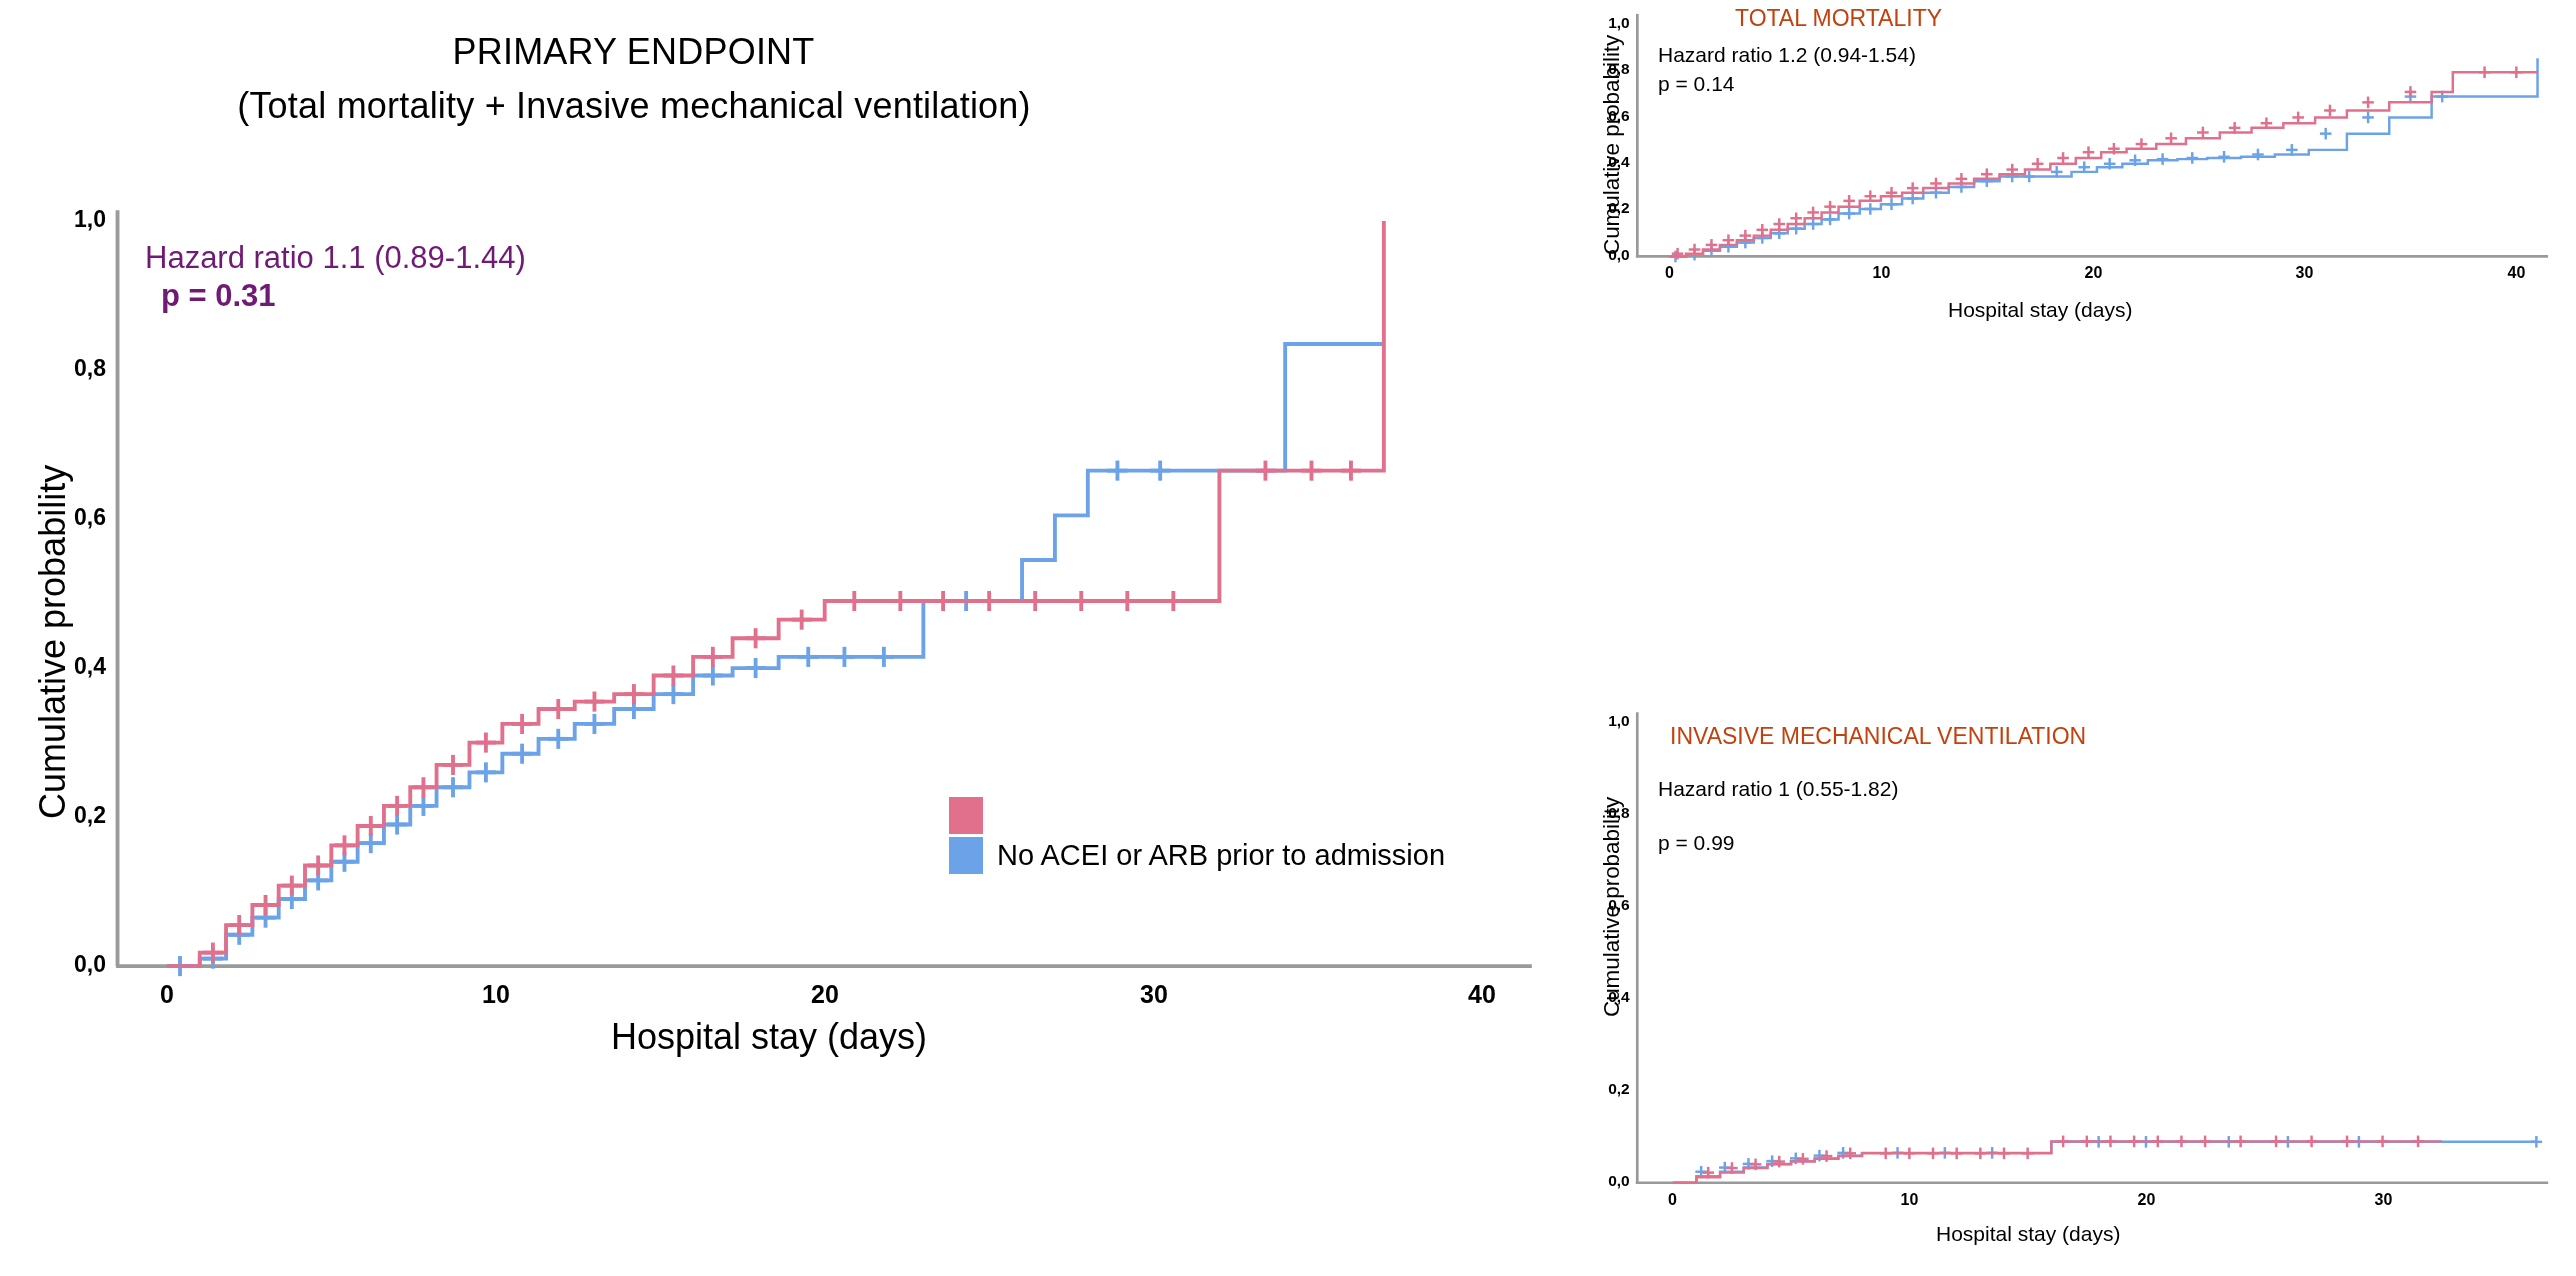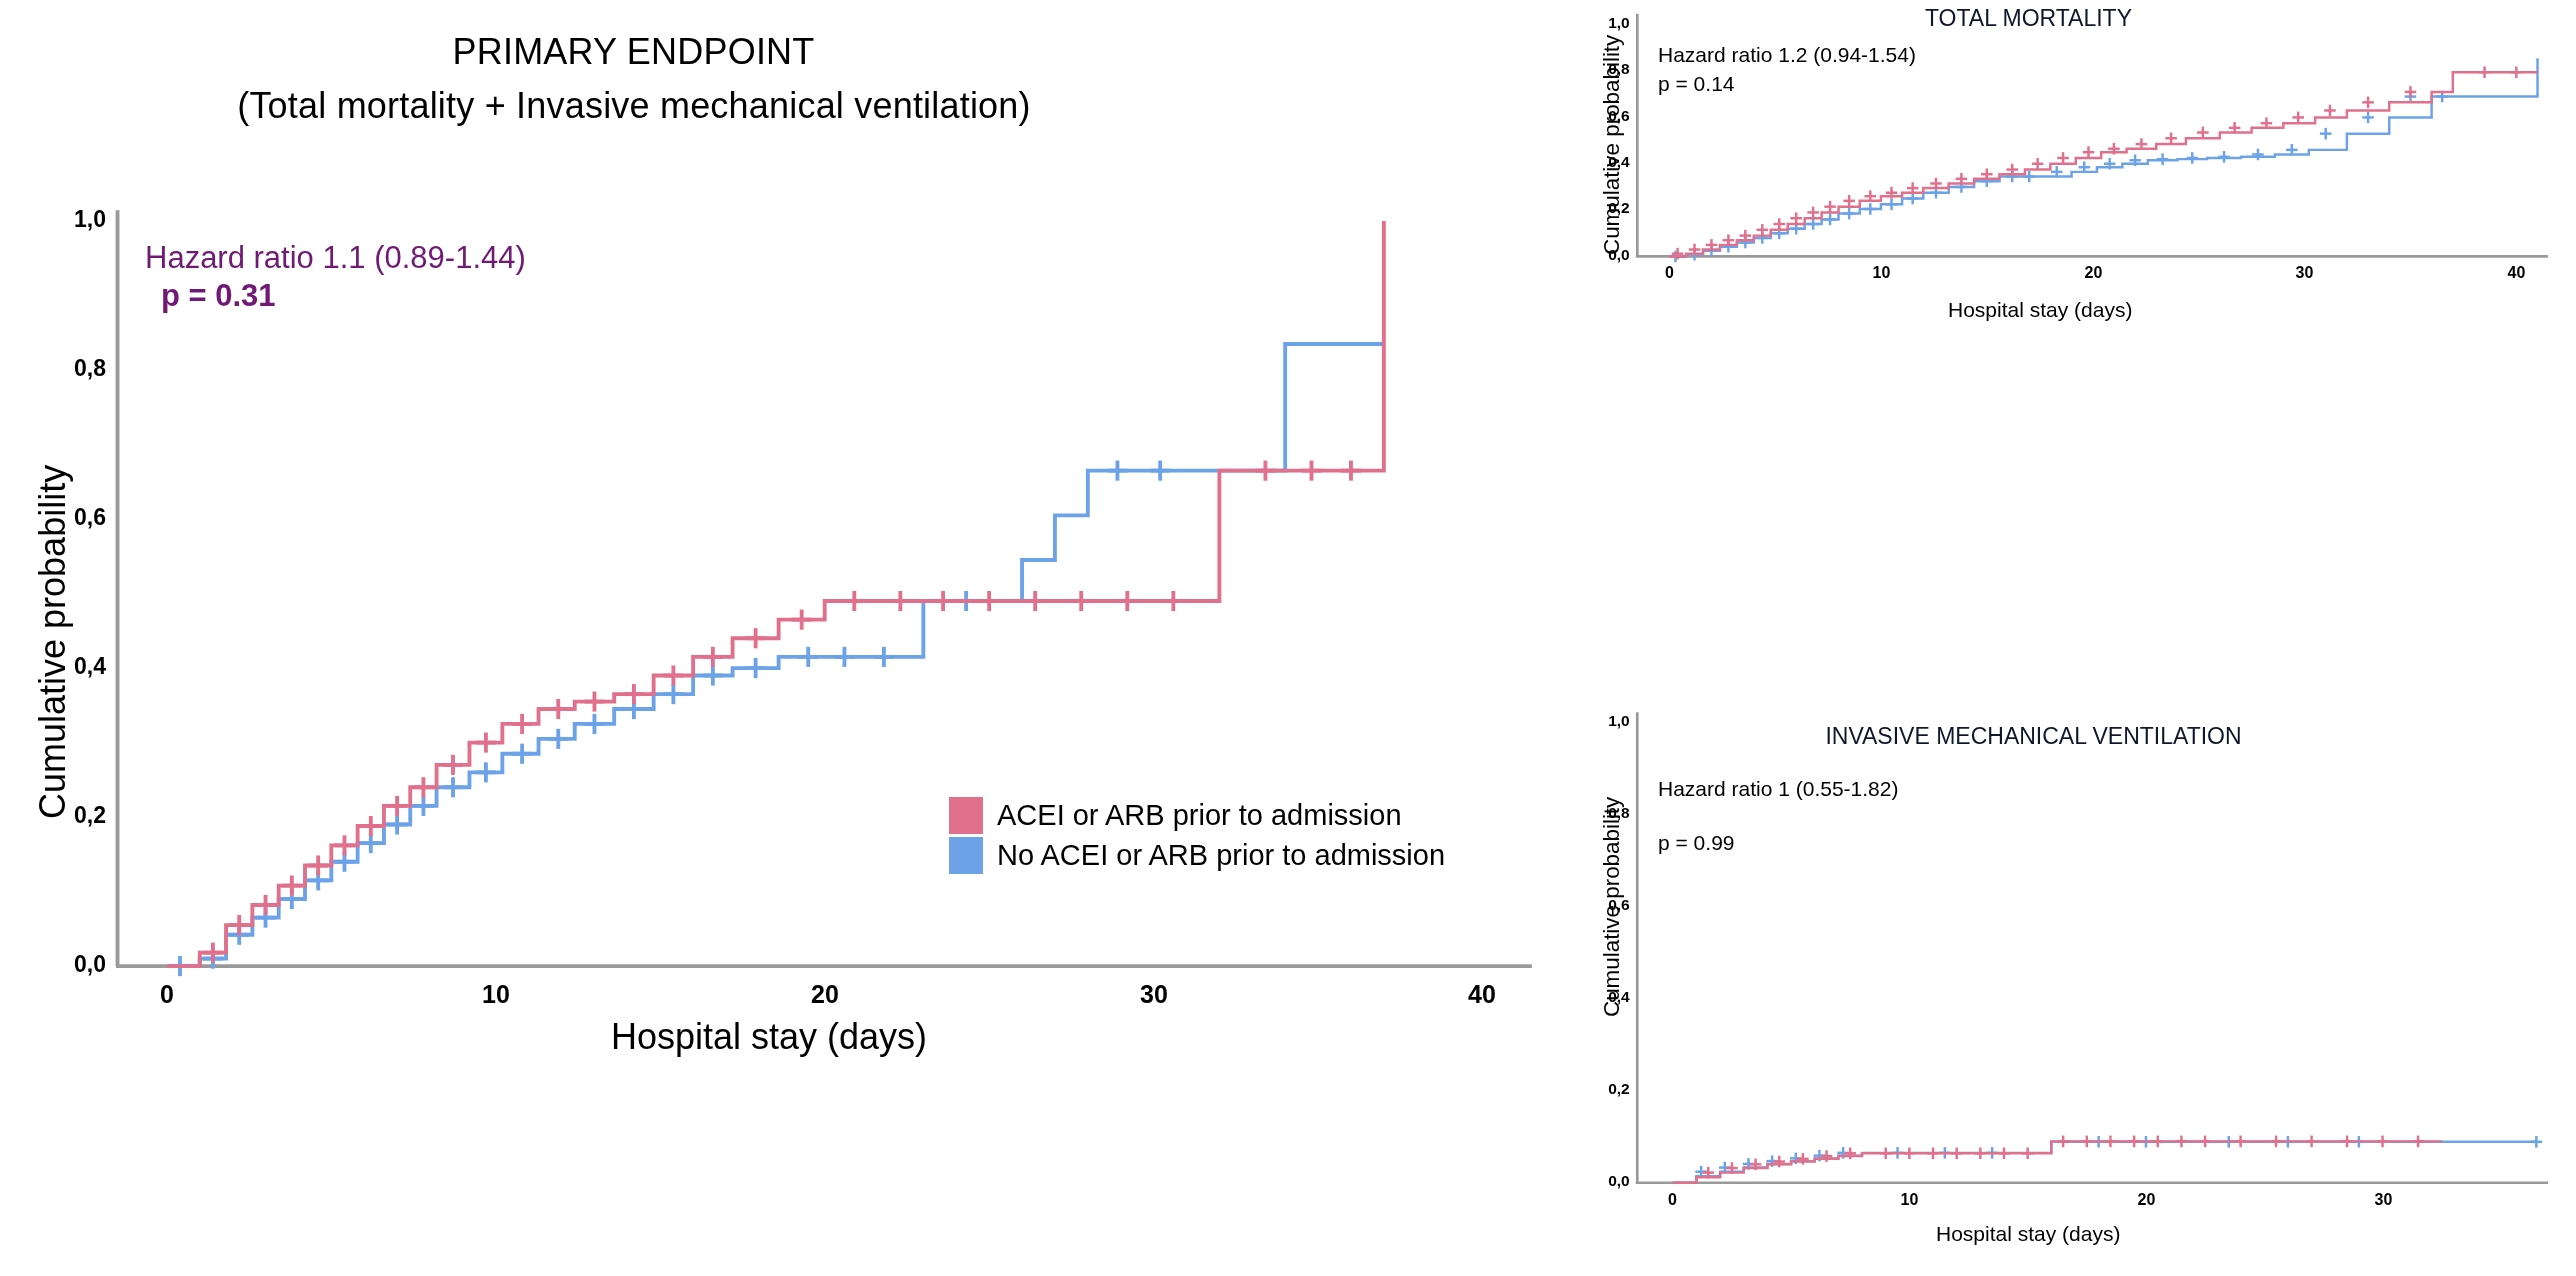--- a/index.html
+++ b/index.html
@@ -88,22 +88,21 @@
   .legend-text { font-size: 29px; color: #000; white-space: nowrap; }
 
   
   #panel-mortality { left: 1577px; top: 0px; width: 999px; height: 618px; }
   
   #panel-imv { left: 1577px; top: 696px; width: 999px; height: 581px; }
 
   .title-small {
     position: absolute;
     font-size: 23px;
-    color: #0f172a;
-    text-align: center;
+    color: #c2410c;
     white-space: nowrap;
   }
   .stat-small {
     position: absolute;
     font-size: 21px;
     color: #000;
     white-space: nowrap;
   }
   .ylabel-small {
     position: absolute;
@@ -283,21 +282,20 @@
       <line x1="1637.2790697674418" y1="595.9399999999999" x2="1637.2790697674418" y2="621.9399999999999" stroke="#e0708c" stroke-width="5"></line>
       <line x1="1683.860465116279" y1="608.9399999999999" x2="1709.860465116279" y2="608.9399999999999" stroke="#e0708c" stroke-width="5"></line>
       <line x1="1696.860465116279" y1="595.9399999999999" x2="1696.860465116279" y2="621.9399999999999" stroke="#e0708c" stroke-width="5"></line>
       <line x1="1734.9302325581396" y1="608.9399999999999" x2="1760.9302325581396" y2="608.9399999999999" stroke="#e0708c" stroke-width="5"></line>
       <line x1="1747.9302325581396" y1="595.9399999999999" x2="1747.9302325581396" y2="621.9399999999999" stroke="#e0708c" stroke-width="5"></line>
     </svg>
 
   <div id="primary-legend">
     <div class="legend-row">
       <div class="legend-swatch" id="legend-swatch-0" style="background: rgb(224, 112, 140);"></div>
-      <div class="legend-text">ACEI or ARB prior to admission</div>
     </div>
     <div class="legend-row">
       <div class="legend-swatch" id="legend-swatch-1" style="background: rgb(108, 163, 232);"></div>
       <div class="legend-text">No ACEI or ARB prior to admission</div>
     </div>
   </div>
 </div>
 
 <div class="panel" id="panel-mortality">
   <div class="title-small" id="mortality-title" style="left:158px; top:4.6px; width:587px;">TOTAL MORTALITY</div>

